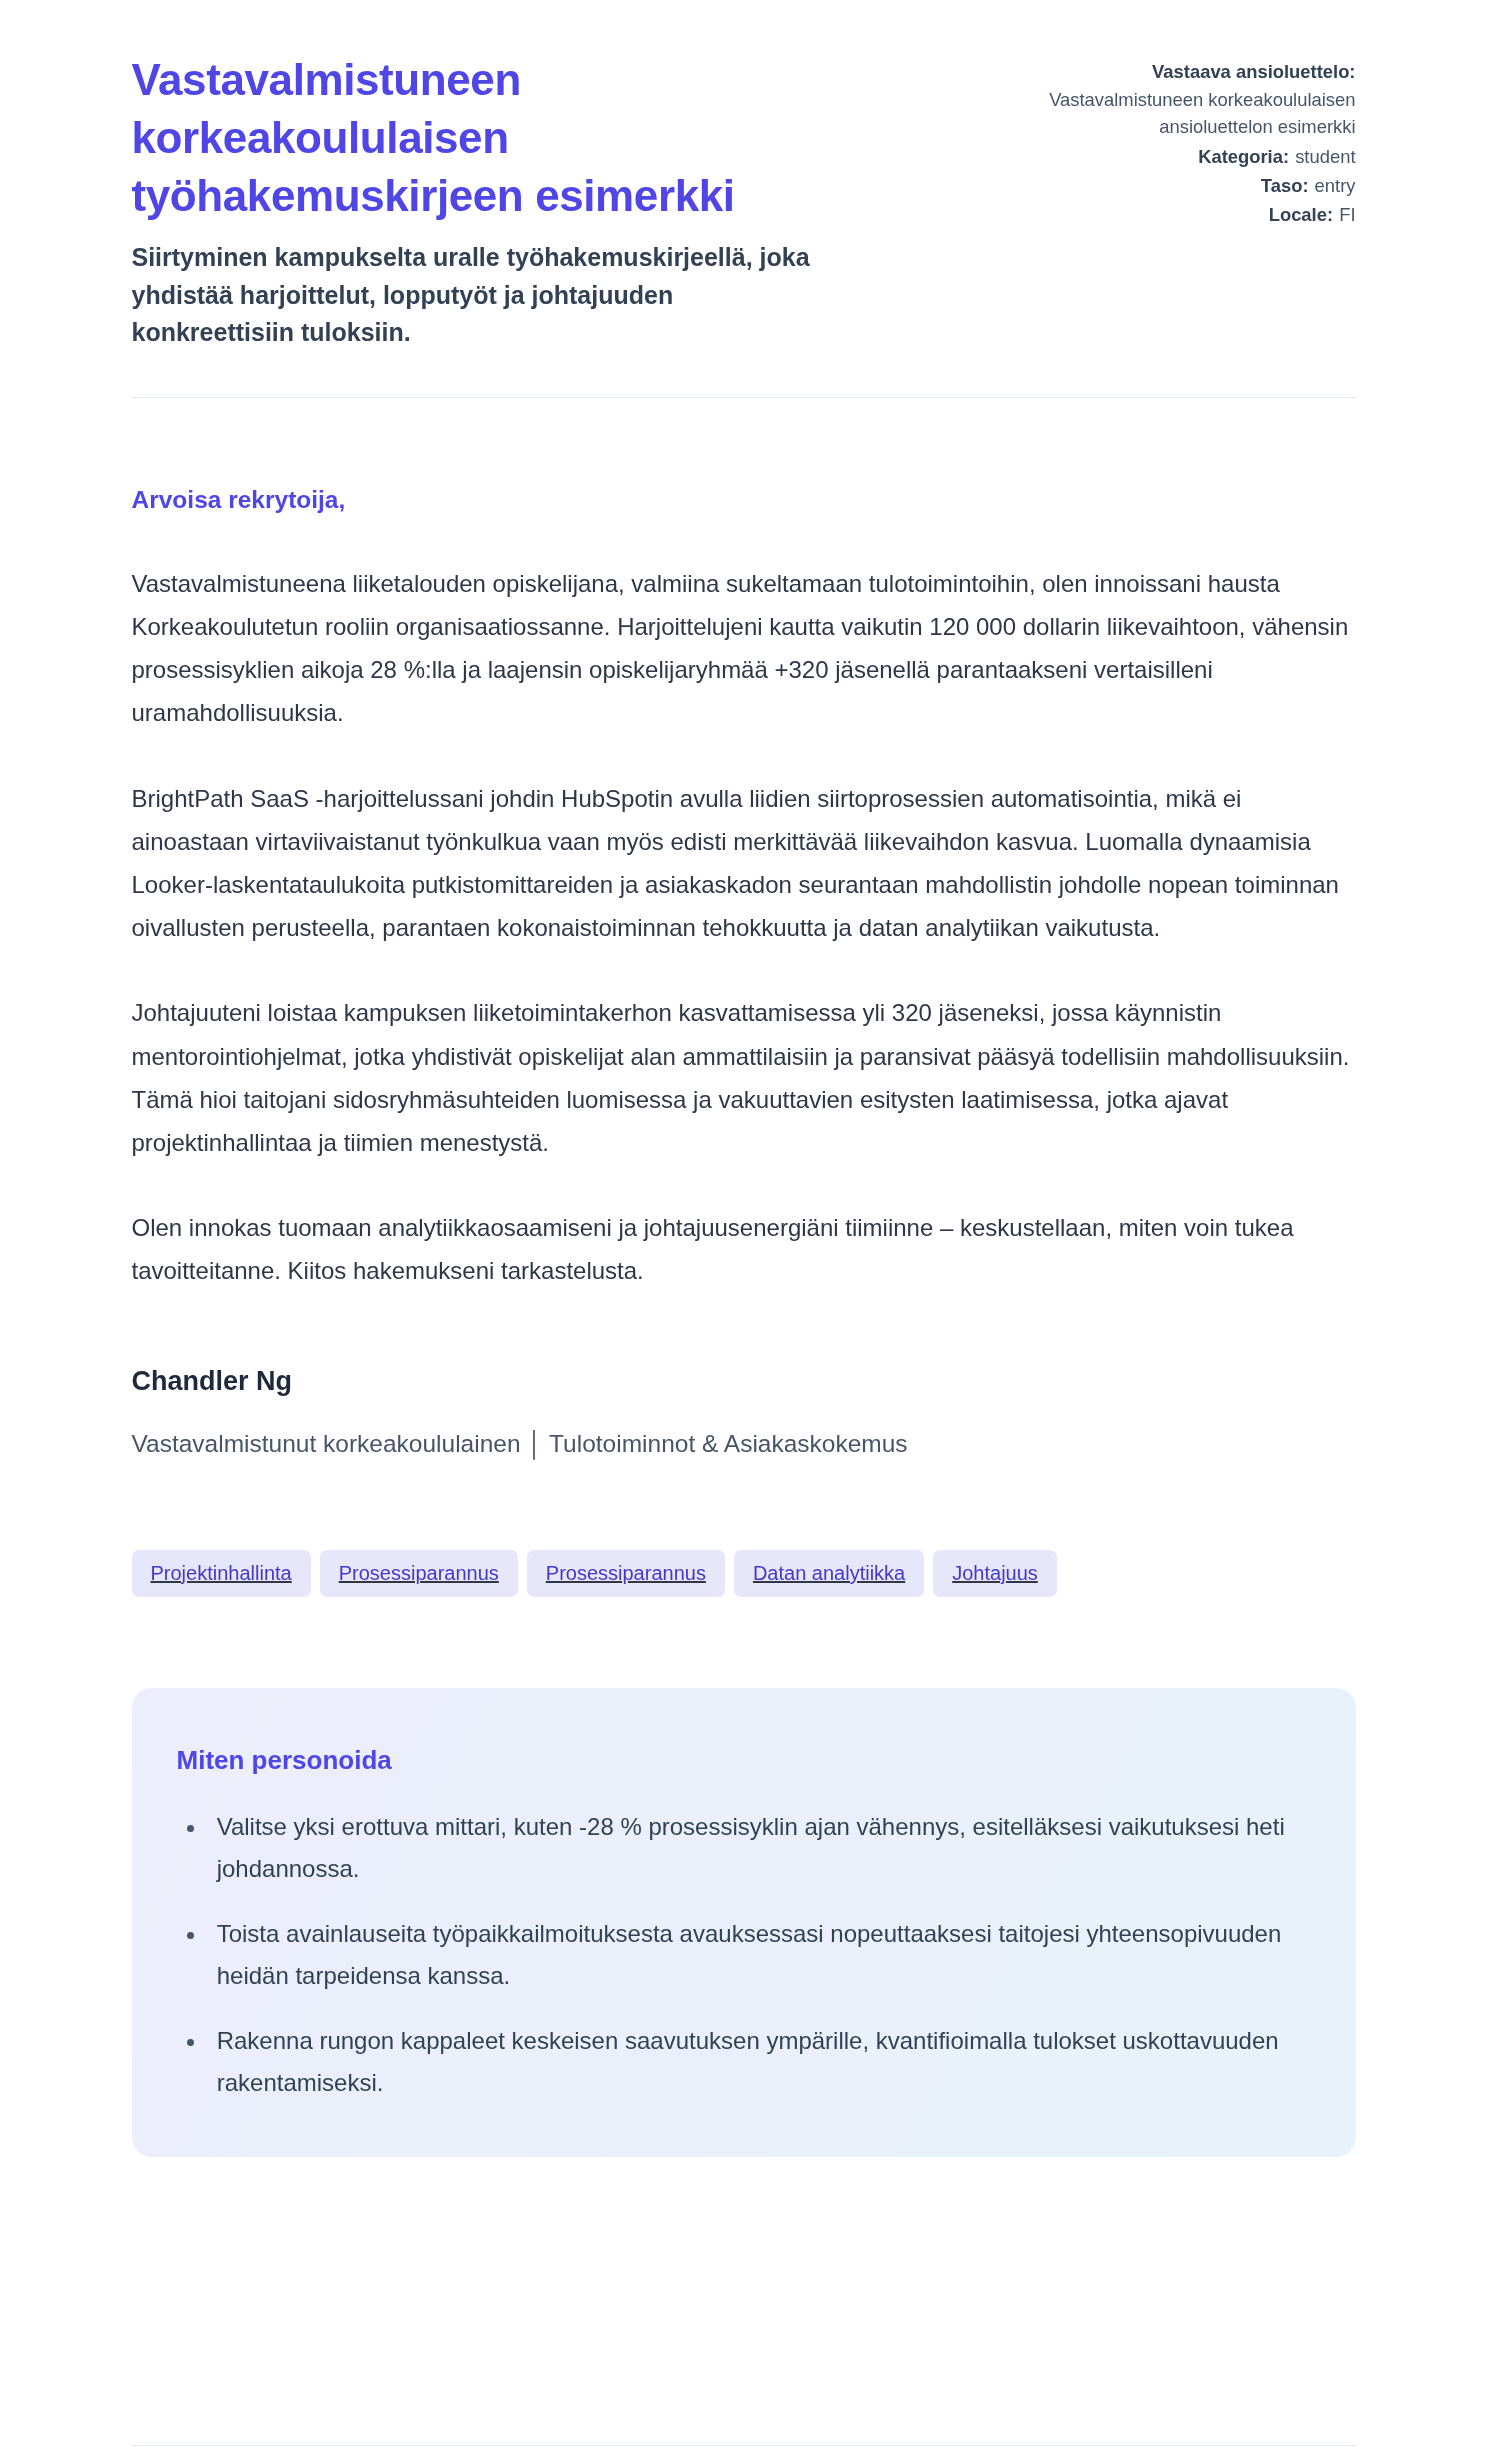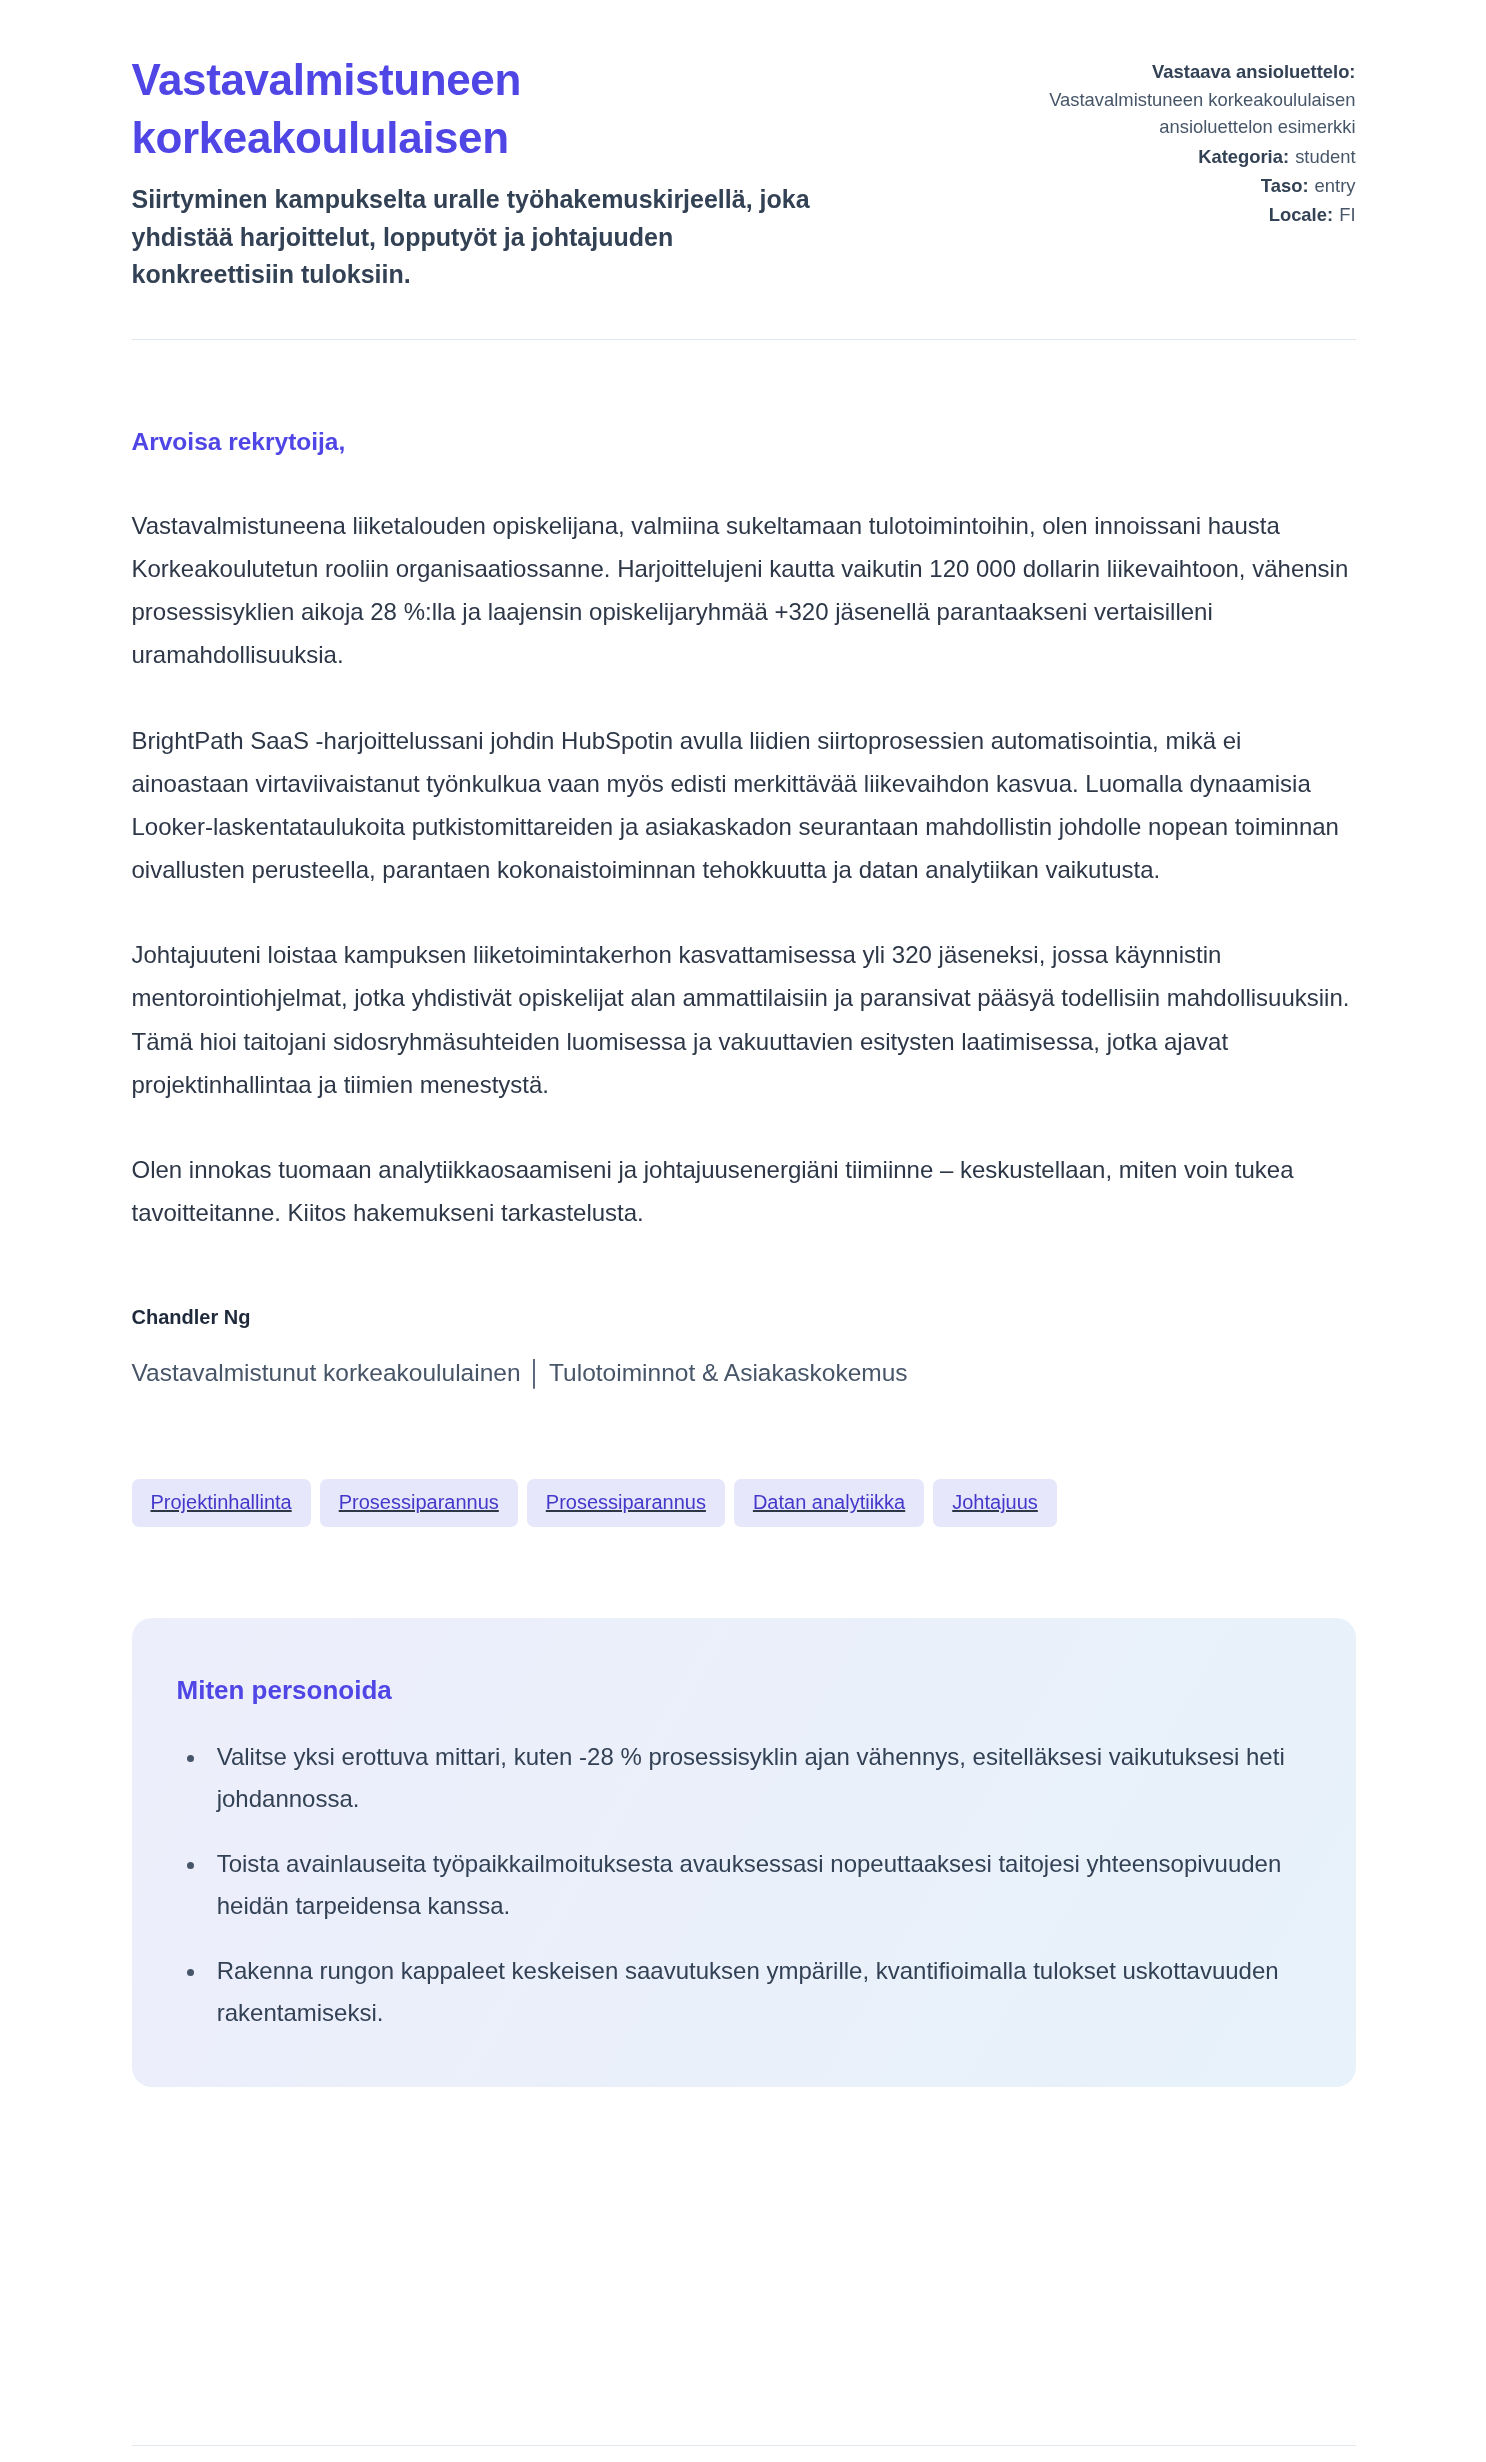--- a/index.html
+++ b/index.html
@@ -81,21 +81,21 @@
   .salutation{
     color:var(--accent);
     font-weight:bold;
     margin-bottom:40px;
     font-size:24.5px;
   }
   .letter p.par{margin-bottom:42px;}
   .signature-name{
     margin-top:65px;
     font-weight:bold;
-    font-size:20px;
+    font-size:27px;
     color:#1e293b;
   }
   .signature-role{
     margin-top:15.7px;
     font-size:24.5px;
     color:var(--muted_text);
   }
   
   .tags{
     margin-top:84px;
@@ -148,20 +148,21 @@
 </head>
 <body>
 
 <div class="page">
 
   <div class="header">
     <div class="header-left">
       <h1 class="title">
         <span>Vastavalmistuneen</span>
         <span>korkeakoululaisen</span>
+        <span>työhakemuskirjeen esimerkki</span>
       </h1>
       <div class="subtitle">Siirtyminen kampukselta uralle työhakemuskirjeellä, joka yhdistää harjoittelut, lopputyöt ja johtajuuden konkreettisiin tuloksiin.</div>
     </div>
 
     <div class="meta">
       <div class="meta-label">Vastaava ansioluettelo:</div>
       <div class="meta-value-block">Vastavalmistuneen korkeakoululaisen ansioluettelon esimerkki</div>
       <div class="meta-row">
         <span class="meta-label">Kategoria:</span><span>student</span>
       </div>

